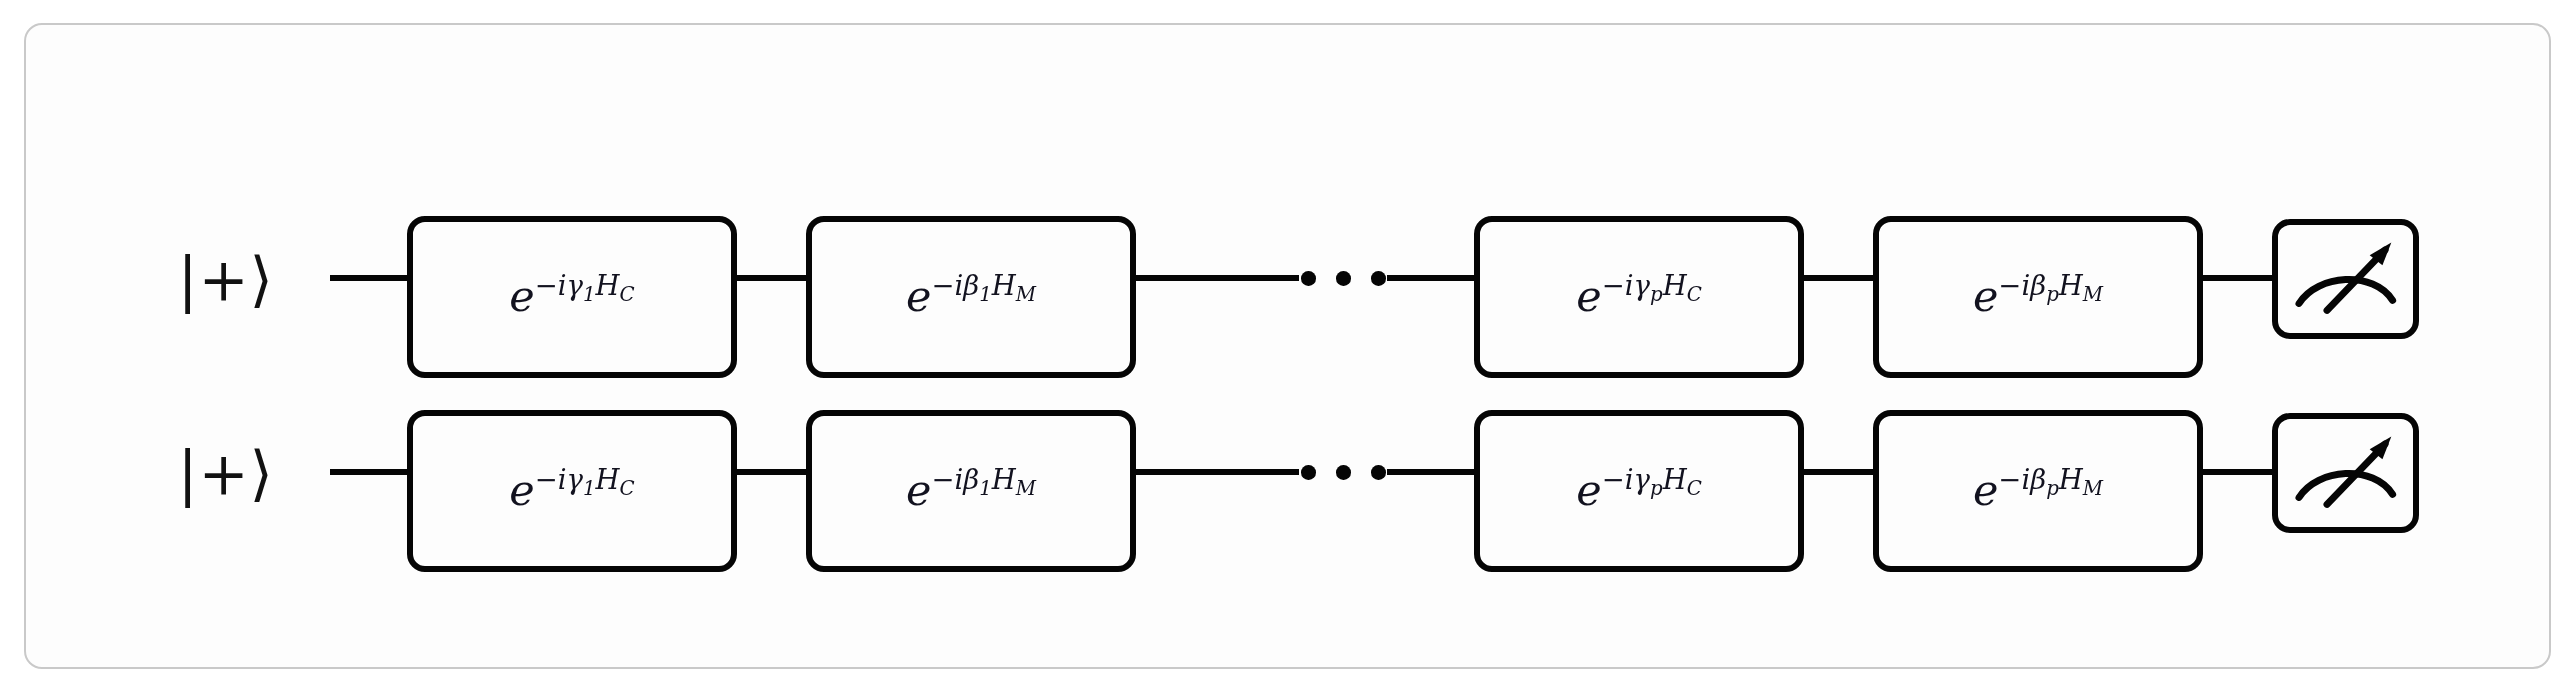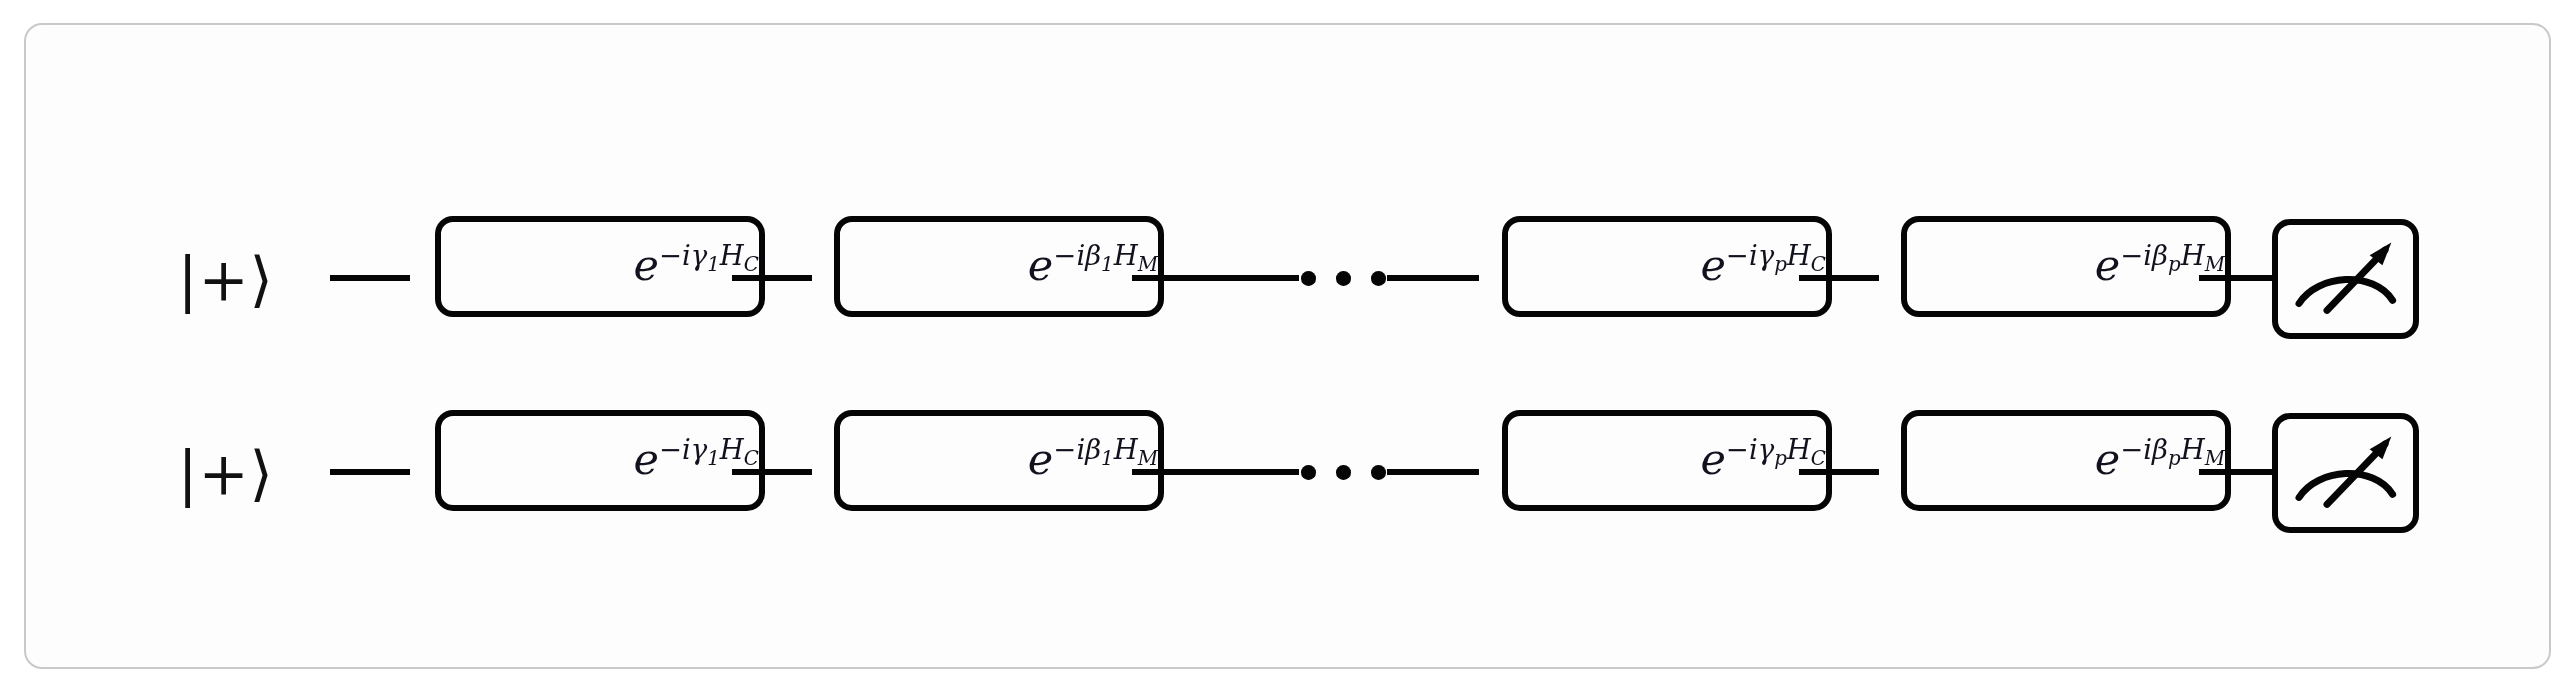--- a/index.html
+++ b/index.html
@@ -70,29 +70,28 @@
     position: absolute;
     top: 66px;
     height: 6.3px;
     background: #050505;
   }
 
   
   .gate {
     position: absolute;
     top: 7px;
-    height: 101px;
+    height: 162px;
     box-sizing: border-box;
     border: 6.3px solid #050505;
     border-radius: 18px;
     background: #fdfdfd;
     display: flex;
     align-items: center;
-    justify-content: flex-end;
-    margin-left: 28px;
+    justify-content: center;
   }
   .gate-label {
     font-size: 43px;
     color: #12121f;
     font-family: "DejaVu Serif", serif;
     white-space: nowrap;
     line-height: 1;
     display: inline-block;
     transform: translateY(-1.4px);
   }

